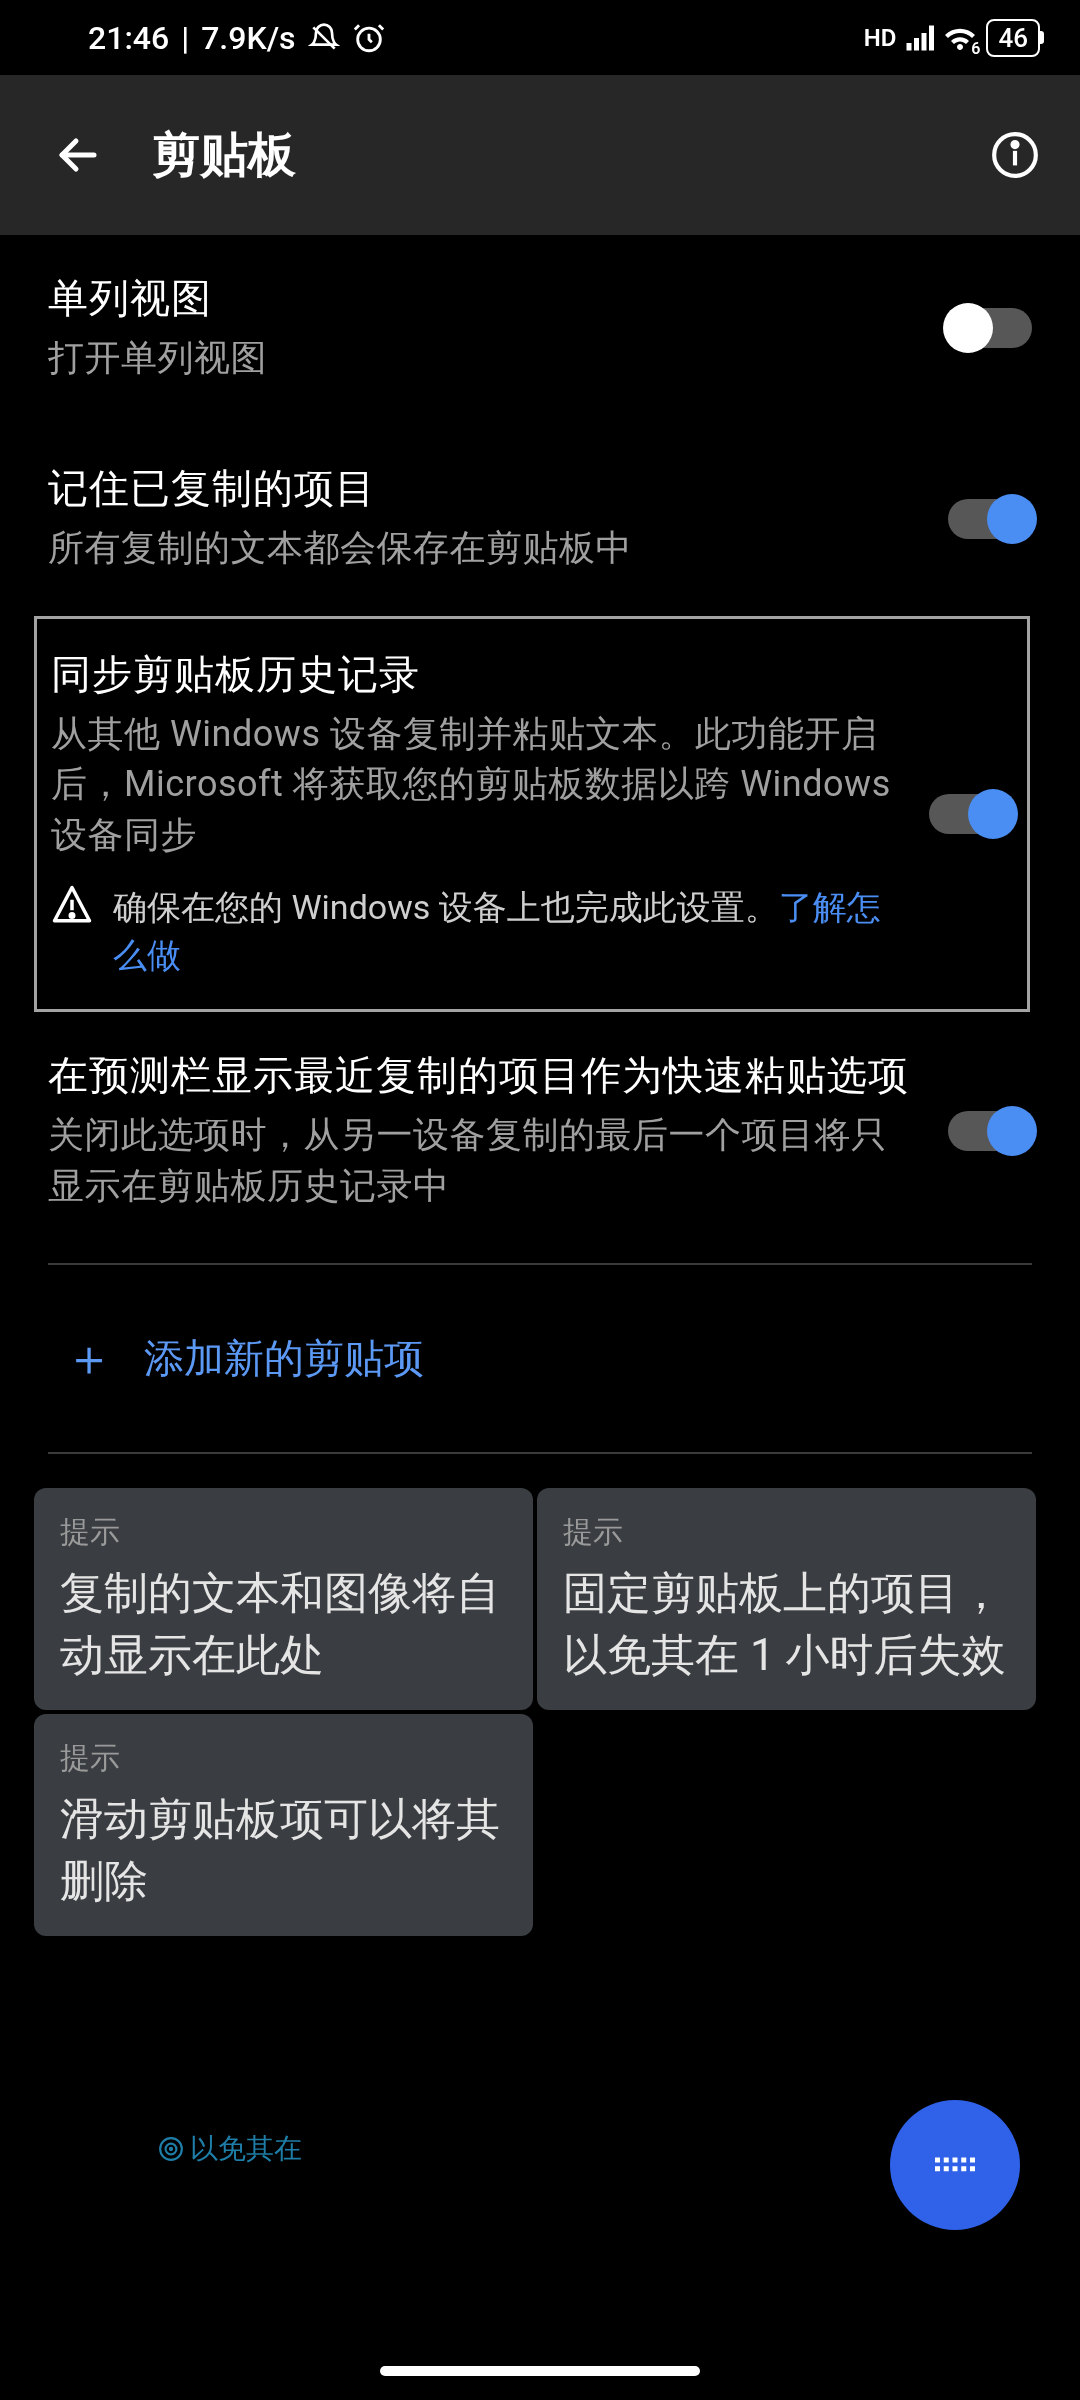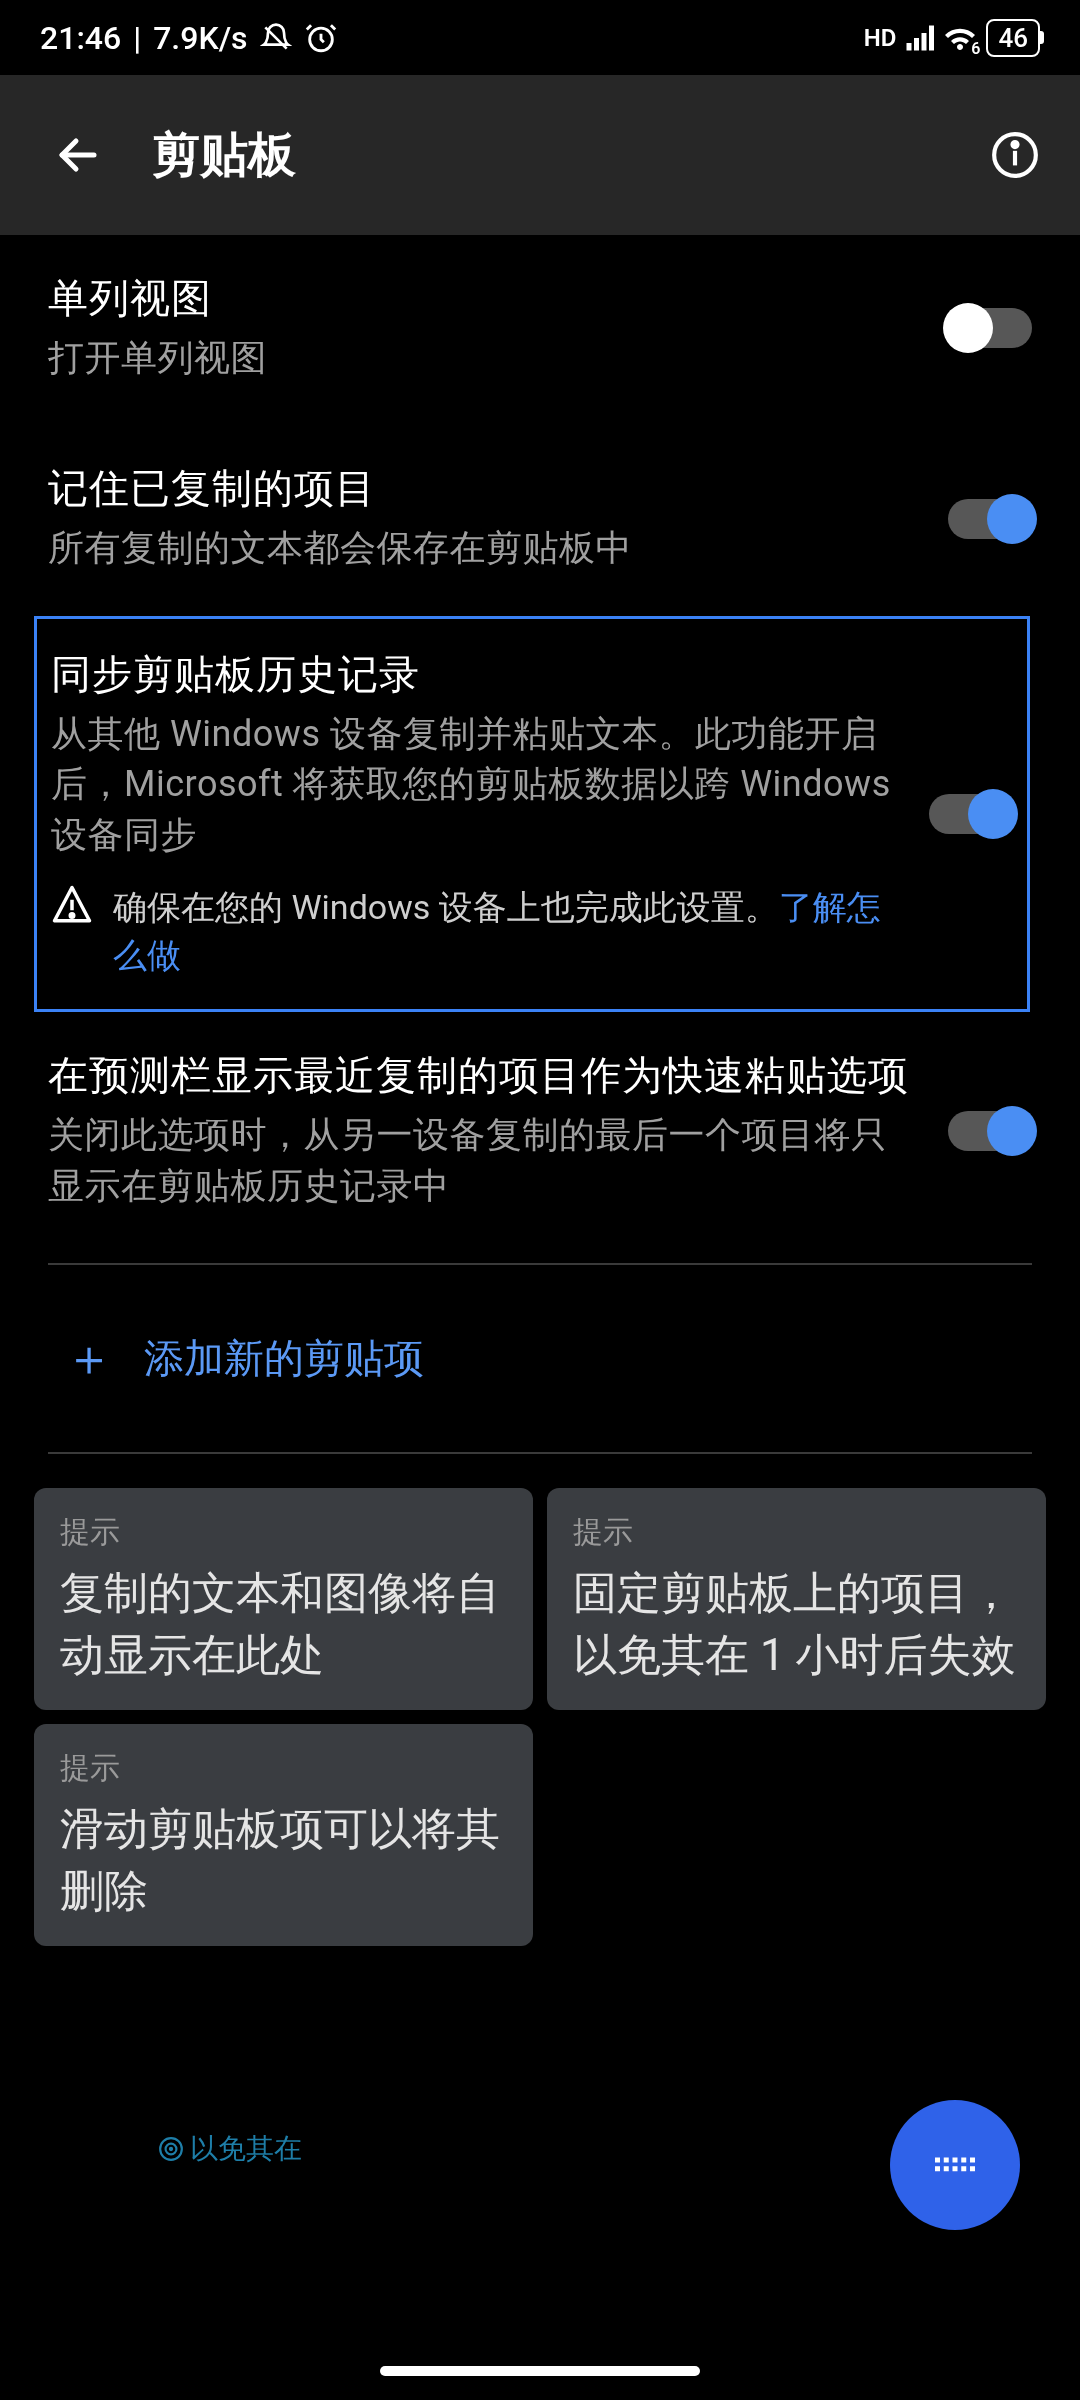--- a/index.html
+++ b/index.html
@@ -13,20 +13,21 @@
       position: relative;
     }
     .status-bar {
       height: 75px;
       display: flex;
       justify-content: space-between;
       align-items: center;
       padding: 0 40px;
       font-size: 32px;
       font-weight: 500;
+      margin-left: 48px;
     }
     .status-left { display: flex; align-items: center; gap: 12px; }
     .status-right { display: flex; align-items: center; gap: 8px; }
     .battery {
       border: 2.5px solid #fff;
       border-radius: 8px;
       padding: 2px 10px;
       font-size: 26px;
       position: relative;
     }
@@ -100,21 +101,21 @@
       content: '';
       position: absolute;
       width: 50px;
       height: 50px;
       background: #ffffff;
       border-radius: 50%;
       left: -5px;
       top: -5px;
     }
     .highlighted-item {
-      border: 3px solid #3b82f6;
+      border: 3px solid #a3a3a3;
       margin-left: 0;
       margin-right: 16px;
       padding: 30px 14px 30px 14px;
     }
     .warning-row {
       display: flex;
       align-items: flex-start;
       gap: 20px;
       margin-top: 24px;
     }
@@ -141,21 +142,21 @@
       font-weight: 300;
       width: 40px;
       text-align: center;
     }
     .add-text {
       font-size: 40px;
     }
     .tips {
       display: flex;
       flex-wrap: wrap;
-      gap: 14px;
+      gap: 4px;
       padding: 0 0;
     }
     .tip-card {
       background: #3a3d41;
       border-radius: 12px;
       padding: 24px 26px;
       width: calc(50% - 7px);
     }
     .tip-label {
       font-size: 30px;

